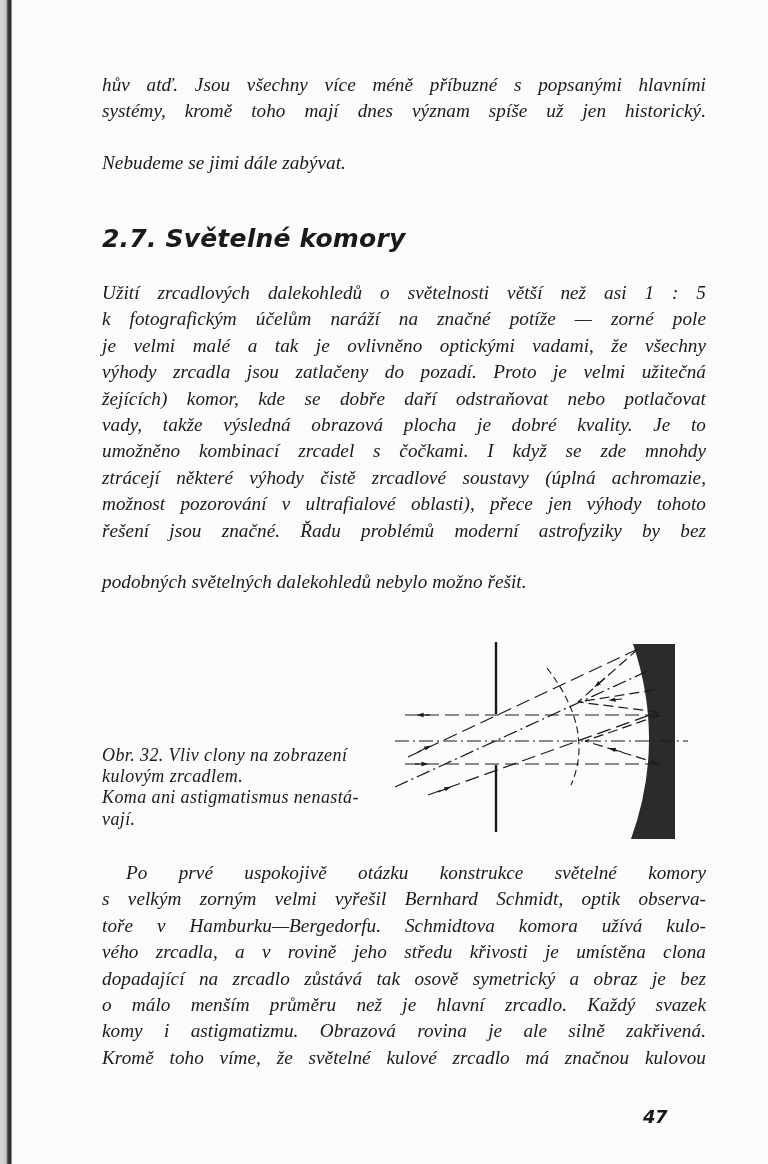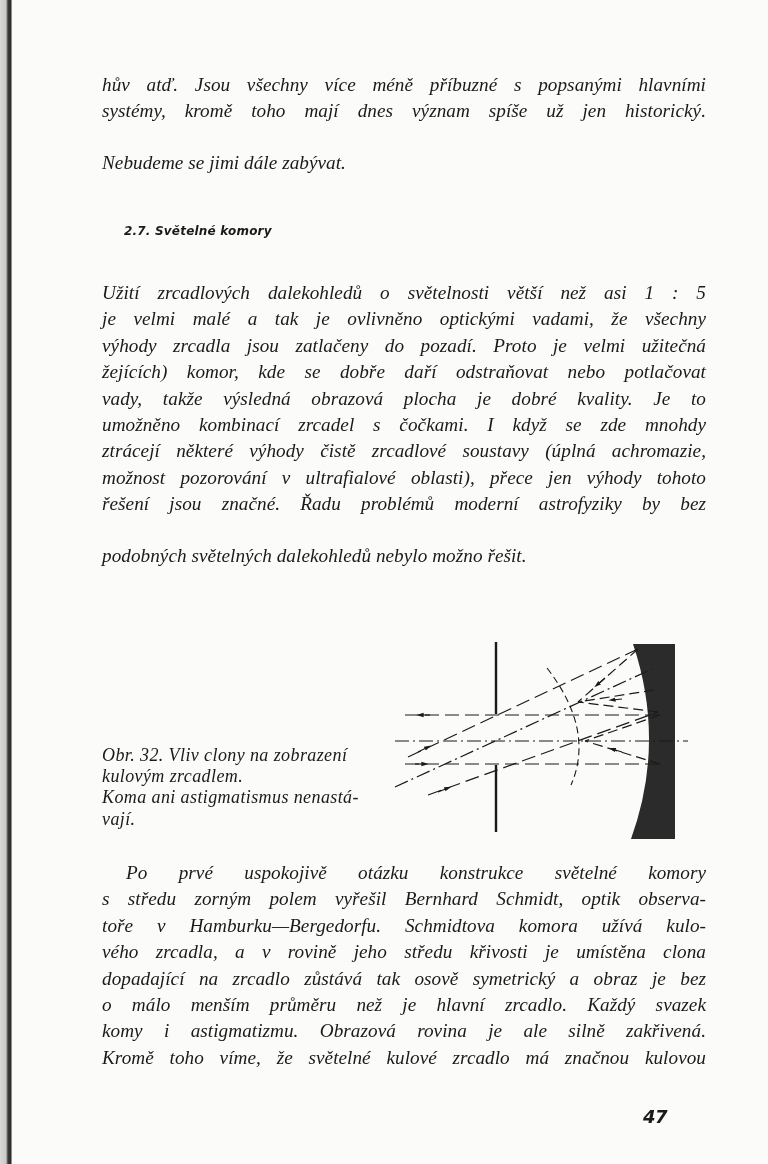--- a/index.html
+++ b/index.html
@@ -17,21 +17,21 @@
   .para {
     position: absolute; left: 102px; width: 604px;
     font-size: 19.2px; line-height: 26.4px; text-align: justify;
     text-align-last: left; letter-spacing: 0.05px;
   }
   .para .line { display: block; text-align: justify; text-align-last: justify; white-space: nowrap; }
   .para .line.last { text-align-last: left; margin-top: 25px; }
   .heading {
     position: absolute; left: 102px; top: 212px;
     font-family: "DejaVu Sans", "Liberation Sans", sans-serif;
-    font-weight: bold; font-size: 12px; letter-spacing: 0.2px; margin-left: 22px;
+    font-weight: bold; font-size: 25px; letter-spacing: 0.2px;
   }
   .caption {
     position: absolute; left: 102px; top: 733px; width: 280px;
     font-size: 18px; line-height: 21.2px; letter-spacing: 0.4px;
   }
   .caption .line { display: block; white-space: nowrap; }
   .figure { position: absolute; left: 390px; top: 620px; width: 300px; height: 215px; }
   .page-number {
     position: absolute; left: 643px; top: 1094px;
     font-family: "DejaVu Sans", "Liberation Sans", sans-serif;
@@ -49,20 +49,21 @@
   <div class="para" style="top:60px;">
     <span class="line">hův atď. Jsou všechny více méně příbuzné s popsanými hlavními</span>
     <span class="line">systémy, kromě toho mají dnes význam spíše už jen historický.</span>
     <span class="line last">Nebudeme se jimi dále zabývat.</span>
   </div>
 
   <div class="heading">2.7. Světelné komory</div>
 
   <div class="para" style="top:268px;">
     <span class="line">Užití zrcadlových dalekohledů o světelnosti větší než asi 1 : 5</span>
+    <span class="line">k fotografickým účelům naráží na značné potíže — zorné pole</span>
     <span class="line">je velmi malé a tak je ovlivněno optickými vadami, že všechny</span>
     <span class="line">výhody zrcadla jsou zatlačeny do pozadí. Proto je velmi užitečná</span>
     <span class="line">žejících) komor, kde se dobře daří odstraňovat nebo potlačovat</span>
     <span class="line">vady, takže výsledná obrazová plocha je dobré kvality. Je to</span>
     <span class="line">umožněno kombinací zrcadel s čočkami. I když se zde mnohdy</span>
     <span class="line">ztrácejí některé výhody čistě zrcadlové soustavy (úplná achromazie,</span>
     <span class="line">možnost pozorování v ultrafialové oblasti), přece jen výhody tohoto</span>
     <span class="line">řešení jsou značné. Řadu problémů moderní astrofyziky by bez</span>
     <span class="line last">podobných světelných dalekohledů nebylo možno řešit.</span>
   </div>
@@ -112,21 +113,21 @@
         <line x1="270" y1="132" x2="195" y2="109" stroke-dasharray="10,5"></line>
         <line x1="215" y1="46" x2="207" y2="53" marker-end="url(#arr)"></line>
         <line x1="232" y1="67" x2="222" y2="68" marker-end="url(#arr)"></line>
         <line x1="232" y1="120" x2="222" y2="117" marker-end="url(#arr)"></line>
       </g>
     </svg>
   </div>
 
   <div class="para" style="top:848px;">
     <span class="line indent">Po prvé uspokojivě otázku konstrukce světelné komory</span>
-    <span class="line">s středu zorným polem vyřešil Bernhard Schmidt, optik observa-</span>
+    <span class="line">s velkým zorným velmi vyřešil Bernhard Schmidt, optik observa-</span>
     <span class="line">toře v Hamburku—Bergedorfu. Schmidtova komora užívá kulo-</span>
     <span class="line">vého zrcadla, a v rovině jeho středu křivosti je umístěna clona</span>
     <span class="line">dopadající na zrcadlo zůstává tak osově symetrický a obraz je bez</span>
     <span class="line">o málo menším průměru než je hlavní zrcadlo. Každý svazek</span>
     <span class="line">komy i astigmatizmu. Obrazová rovina je ale silně zakřivená.</span>
     <span class="line">Kromě toho víme, že světelné kulové zrcadlo má značnou kulovou</span>
   </div>
 
   <div class="page-number">47</div>
 </div>

